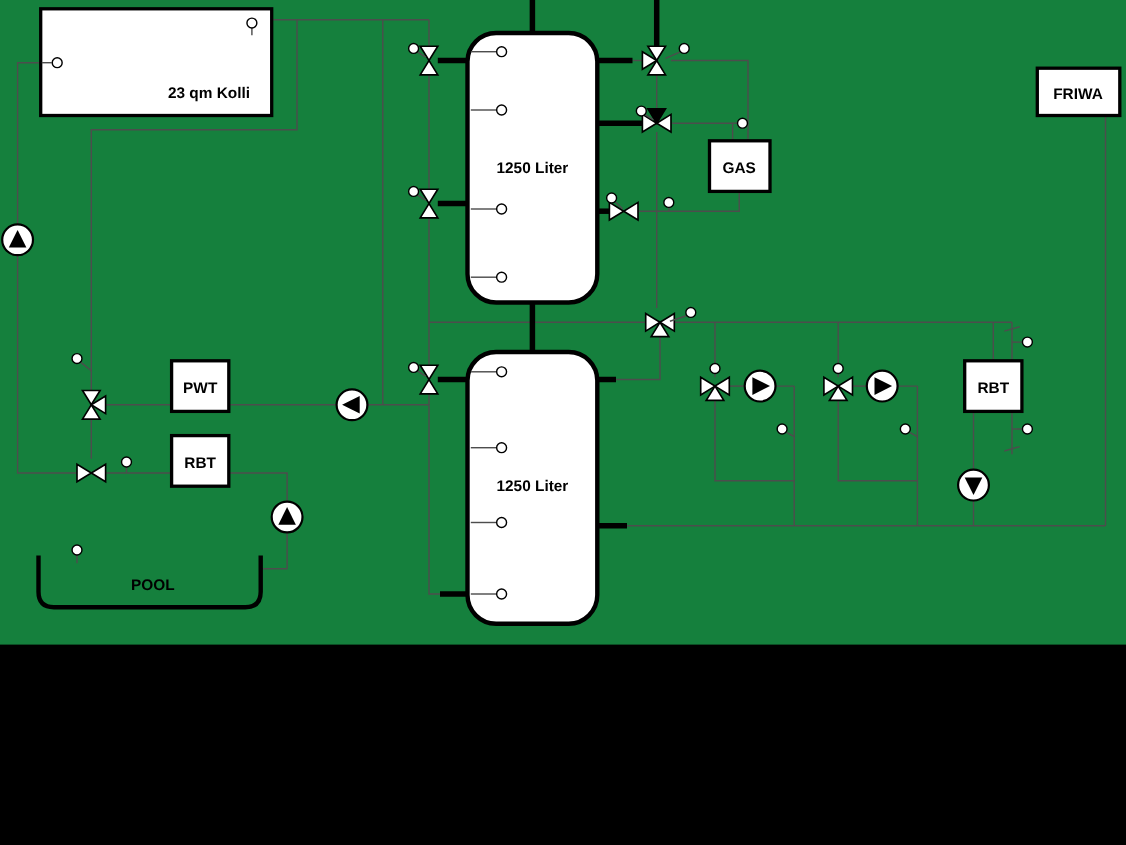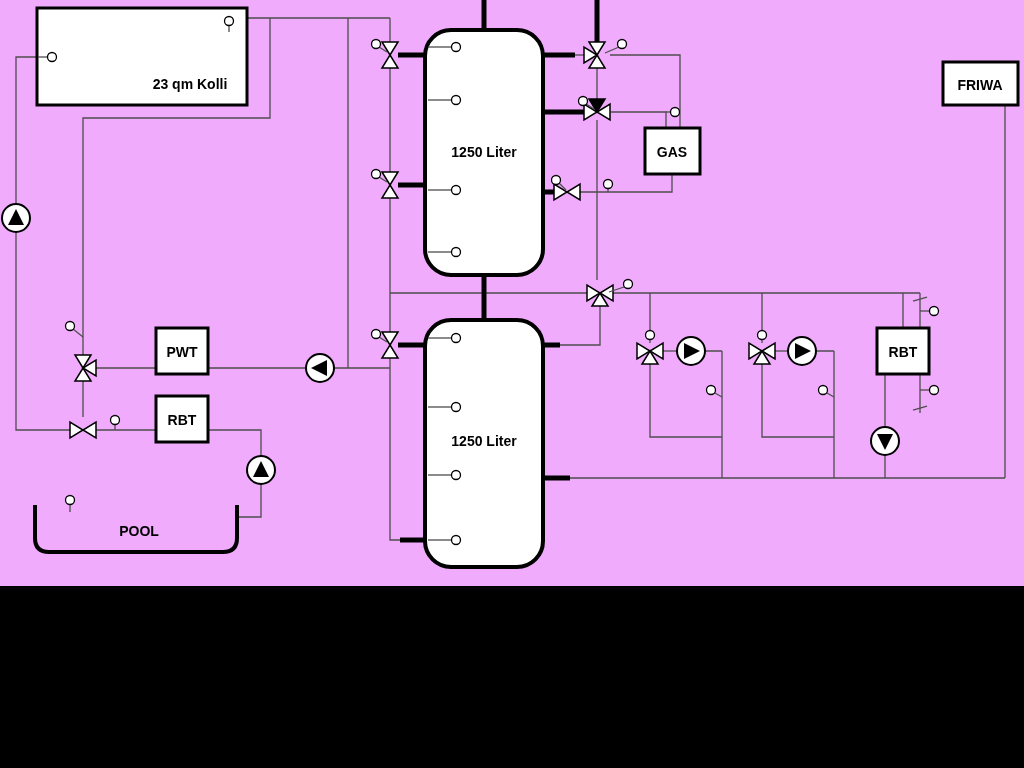--- a/index.html
+++ b/index.html
@@ -1,16 +1,16 @@
 <!DOCTYPE html>
 <html><head>
 <meta charset="utf-8">
 <style>
   html,body{margin:0;padding:0;background:#000;}
-  .stage{position:relative;width:1024px;height:768px;background:#f0abfc;overflow:hidden;font-family:"Liberation Sans",sans-serif;}
+  .stage{position:relative;width:1024px;height:768px;background:#15803d;overflow:hidden;font-family:"Liberation Sans",sans-serif;}
   svg{display:block;}
   .pipe{stroke:#4d4d4d;stroke-width:1.3;fill:none;}
   .thick{stroke:#000000;stroke-width:5;fill:none;}
   .box{fill:#ffffff;stroke:#000000;stroke-width:3;}
   .tank{fill:#ffffff;stroke:#000000;stroke-width:4;}
   .pool{fill:none;stroke:#000000;stroke-width:4;}
   .valve{fill:#ffffff;stroke:#000000;stroke-width:1.5;}
   .valve-filled{fill:#000000;stroke:#000000;stroke-width:1.5;}
   .pump{fill:#ffffff;stroke:#000000;stroke-width:2;}
   .rotor{fill:#000000;stroke:none;}

